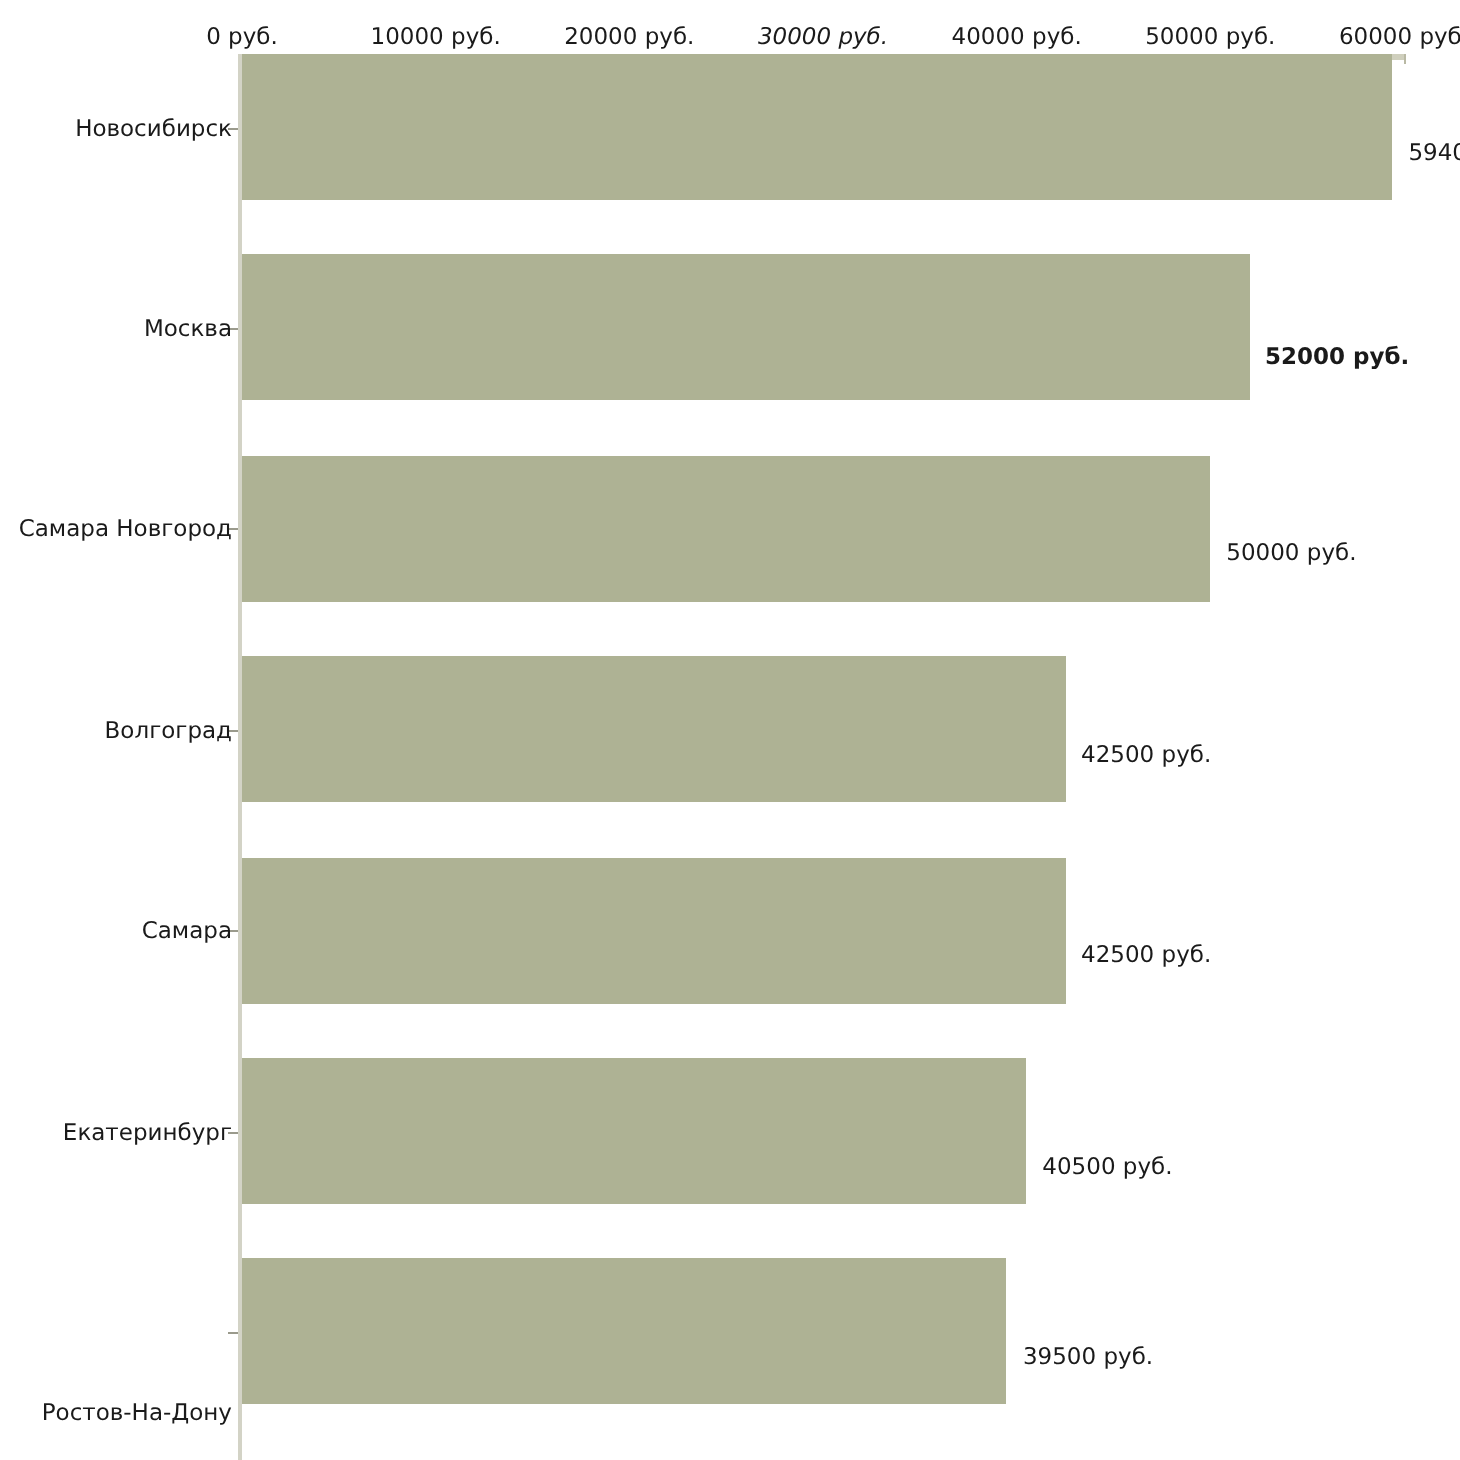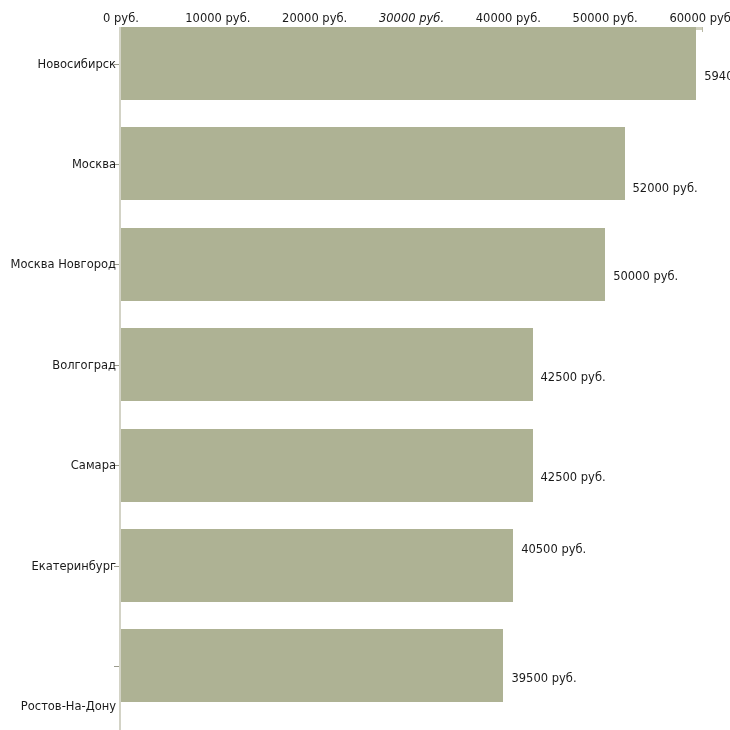--- a/index.html
+++ b/index.html
@@ -99,40 +99,40 @@
       <div class="tick-label" style="left: 605.167px;">50000 руб.</div>
       <div class="tick" style="left: 702px;"></div>
       <div class="tick-label" style="left: 702px;">60000 руб.</div>
     </div>
   <div id="ylabels">
       <div class="ytick" style="top: 64px;"></div>
       <div class="cat-label" style="top: 63.5px;">Новосибирск</div>
       <div class="ytick" style="top: 164px;"></div>
       <div class="cat-label" style="top: 163.9px; text-align: center;">Москва</div>
       <div class="ytick" style="top: 264px;"></div>
-      <div class="cat-label" style="top: 264.3px;">Москва Новгород</div>
+      <div class="cat-label" style="top: 264.3px;">Самара Новгород</div>
       <div class="ytick" style="top: 365px;"></div>
       <div class="cat-label" style="top: 364.7px; text-align: center;">Волгоград</div>
       <div class="ytick" style="top: 465px;"></div>
       <div class="cat-label" style="top: 465.1px;">Самара</div>
       <div class="ytick" style="top: 566px;"></div>
       <div class="cat-label" style="top: 565.5px; text-align: center;">Екатеринбург</div>
       <div class="ytick" style="top: 666px;"></div>
       <div class="cat-label" style="top: 706px;">Ростов-На-Дону</div>
     </div>
   <div id="bars">
       <div class="bar" title="Новосибирск: 59400 руб." style="top: 27px; height: 73px; width: 575.19px; background: rgb(174, 178, 148);"></div>
       <div class="bar-value" style="left: 704.19px; top: 75.5px;">59400 руб.</div>
       <div class="bar" title="Москва: 52000 руб." style="top: 127.4px; height: 73px; width: 503.533px; background: rgb(174, 178, 148);"></div>
-      <div class="bar-value" style="left: 632.533px; top: 188px;">52000 руб.</div>
+      <div class="bar-value" style="left: 632.533px; top: 178px; font-weight: bold;">52000 руб.</div>
       <div class="bar" title="Нижний Новгород: 50000 руб." style="top: 227.8px; height: 73px; width: 484.167px; background: rgb(174, 178, 148);"></div>
       <div class="bar-value" style="left: 613.167px; top: 276.3px;">50000 руб.</div>
       <div class="bar" title="Волгоград: 42500 руб." style="top: 328.2px; height: 73px; width: 411.542px; background: rgb(174, 178, 148);"></div>
       <div class="bar-value" style="left: 540.542px; top: 376.7px;">42500 руб.</div>
       <div class="bar" title="Самара: 42500 руб." style="top: 428.6px; height: 73px; width: 411.542px; background: rgb(174, 178, 148);"></div>
       <div class="bar-value" style="left: 540.542px; top: 477.1px;">42500 руб.</div>
       <div class="bar" title="Екатеринбург: 40500 руб." style="top: 529px; height: 73px; width: 392.175px; background: rgb(174, 178, 148);"></div>
-      <div class="bar-value" style="left: 521.175px; top: 549px; text-align: center;">40500 руб.</div>
+      <div class="bar-value" style="left: 521.175px; top: 583px; text-align: center;">40500 руб.</div>
       <div class="bar" title="Ростов-На-Дону: 39500 руб." style="top: 629.4px; height: 73px; width: 382.492px; background: rgb(174, 178, 148);"></div>
       <div class="bar-value" style="left: 511.492px; top: 677.9px;">39500 руб.</div>
     </div>
 
 </div>
 
 </body></html>

